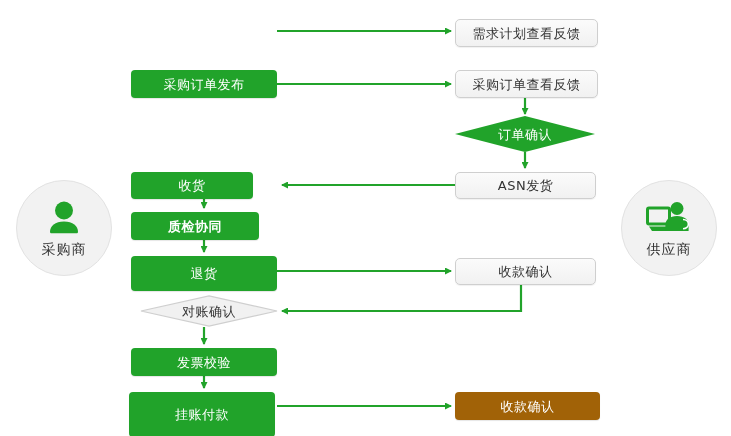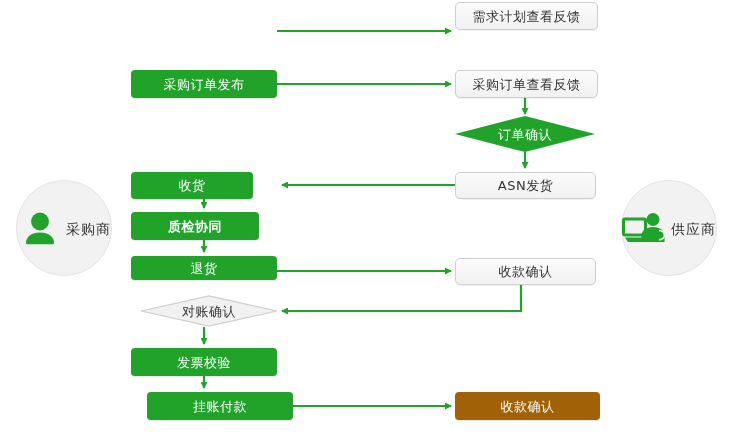--- a/index.html
+++ b/index.html
@@ -75,23 +75,23 @@
   .diamond.gray  .dlabel { color: #333333; }
 
   
   .actor {
     position: absolute;
     width: 96px; height: 96px;
     border-radius: 50%;
     background: #f2f2f2;
     border: 1px solid #e2e2e2;
     display: flex;
-    flex-direction: row;
+    flex-direction: column;
     align-items: center;
-    justify-content: space-between;
+    justify-content: center;
     z-index: 3;
   }
   .actor .glyph {
     width: 46px; height: 40px;
     display: flex; align-items: flex-end; justify-content: center;
   }
   .actor .glyph svg { display: block; }
   .actor .alabel {
     margin-top: 4px;
     font-size: 14px;
@@ -159,49 +159,49 @@
         <circle cx="31" cy="7.5" r="6.5" fill="#21A32A"></circle>
 
         <path d="M31 15c-7.2 0-11.6 3.9-11.6 8.7V30h23.2v-6.3C42.6 18.9 38.2 15 31 15z" fill="#21A32A"></path>
         <path d="M37 18.5c3.2 0 5.4 2 5.4 4.6 0 2.6-2.2 4.6-5.4 4.6" fill="none" stroke="#ffffff" stroke-width="1.6"></path>
       </svg>
     </span>
     <span class="alabel">供应商</span>
   </div>
 
 
-  <div class="node gray" style="left:455px; top:2px;  width:143px; height:28px;">需求计划查看反馈</div>
+  <div class="node gray" style="left:455px; top:19px;  width:143px; height:28px;">需求计划查看反馈</div>
 
   <div class="node green" style="left:131px; top:70px;  width:146px; height:28px;">采购订单发布</div>
 
   <div class="node gray" style="left:455px; top:70px;  width:143px; height:28px;text-align:right;">采购订单查看反馈</div>
 
   <div class="diamond green" style="left:455px; top:116px; width:140px; height:36px;text-decoration:underline;">
     <svg viewBox="0 0 140 36" width="140" height="36" aria-hidden="true">
       <polygon points="70,0 140,18 70,36 0,18" fill="#21A32A"></polygon>
     </svg>
     <span class="dlabel">订单确认</span>
   </div>
 
   <div class="node gray" style="left:455px; top:172px; width:141px; height:27px;">ASN发货</div>
 
   <div class="node green" style="left:131px; top:172px; width:122px; height:27px;">收货</div>
 
   <div class="node green" style="left:131px; top:212px; width:128px; height:28px;font-weight:bold;">质检协同</div>
 
-  <div class="node green" style="left:131px; top:256px; width:146px; height:24px;">退货</div>
+  <div class="node green" style="left:131px; top:256px; width:146px; height:35px;">退货</div>
 
   <div class="node gray" style="left:455px; top:258px; width:141px; height:27px;">收款确认</div>
 
   <div class="diamond gray" style="left:140px; top:295px; width:138px; height:32px;">
     <svg viewBox="0 0 138 32" width="138" height="32" aria-hidden="true">
       <polygon points="69,0.9 137,16 69,31.1 1,16" fill="#F1F1F1" stroke="#CFCFCF" stroke-width="1.2"></polygon>
     </svg>
     <span class="dlabel">对账确认</span>
   </div>
 
   <div class="node green" style="left:131px; top:348px; width:146px; height:28px;">发票校验</div>
 
-  <div class="node green" style="left:147px; top:392px; width:146px; height:28px;">挂账付款</div>
+  <div class="node green" style="left:129px; top:392px; width:146px; height:45px;">挂账付款</div>
 
   <div class="node red" style="left:455px; top:392px; width:145px; height:28px;">收款确认</div>
 
 </div>
 
 </body></html>

